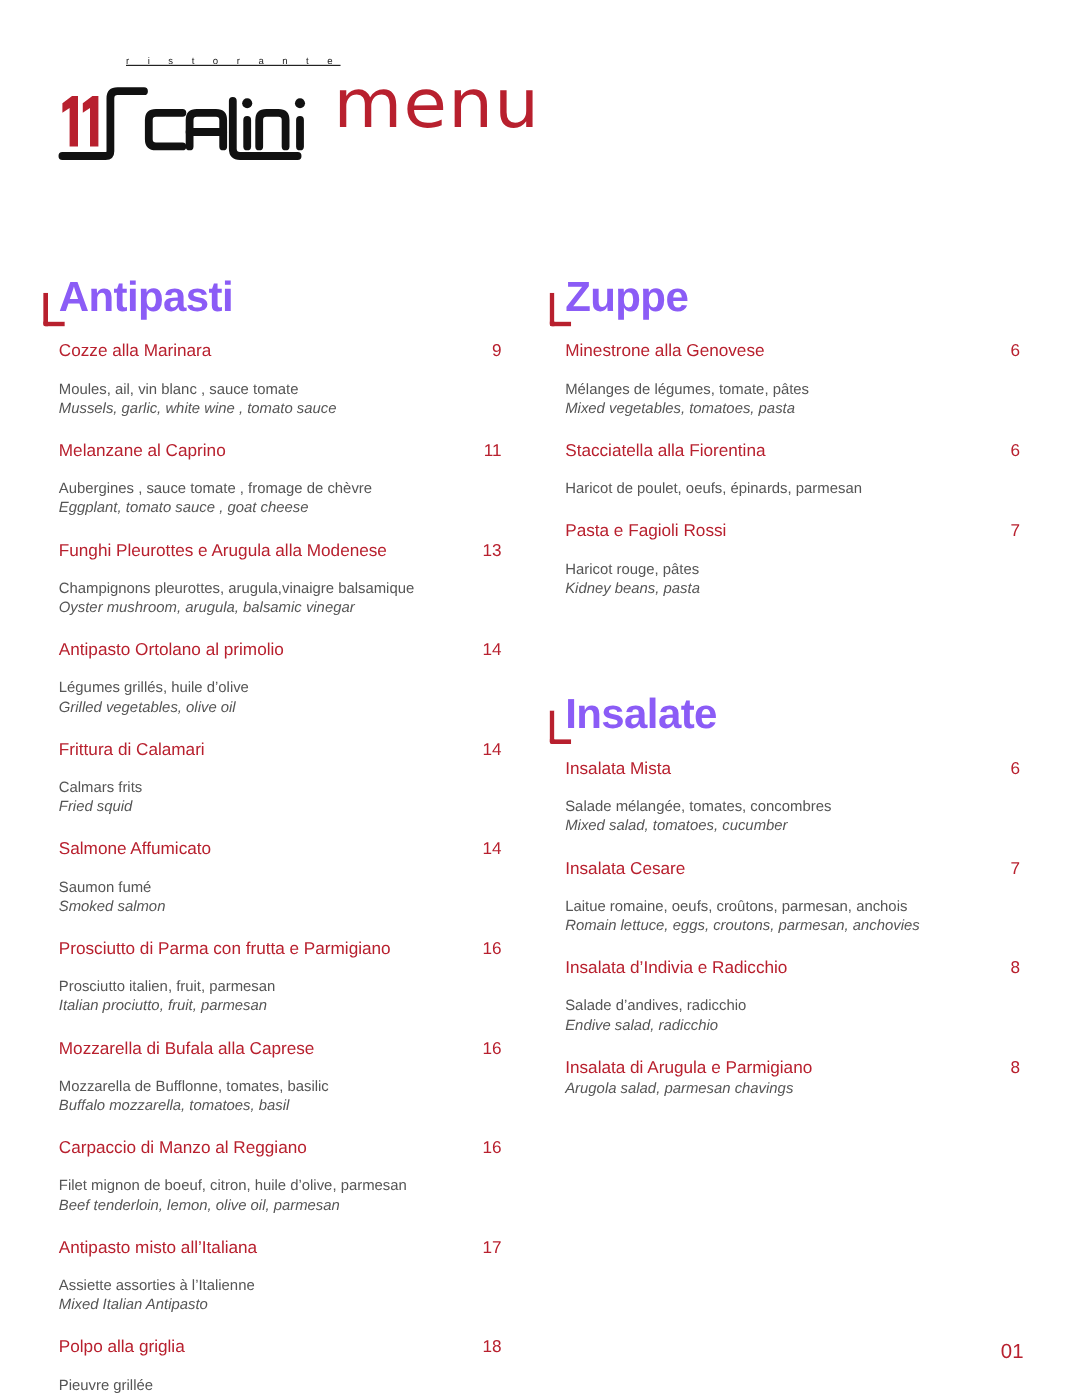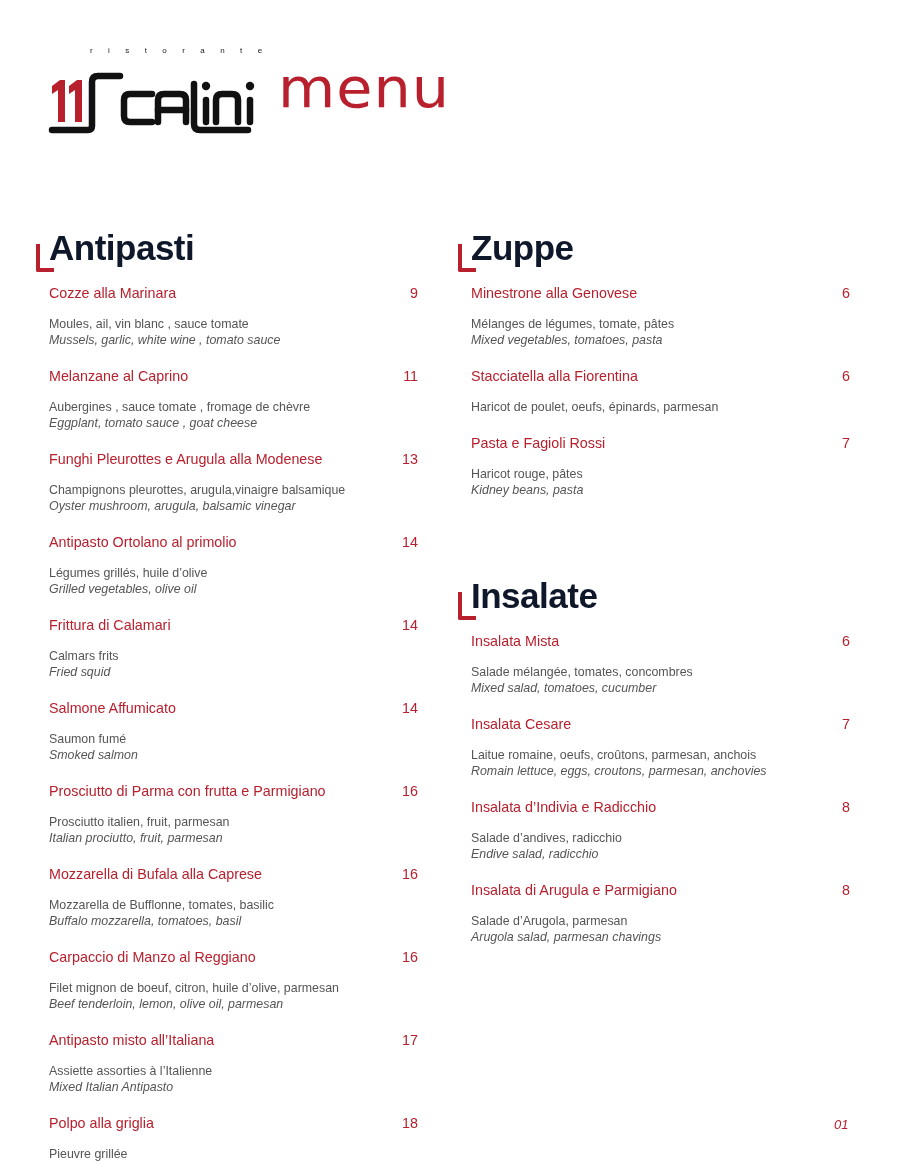--- a/index.html
+++ b/index.html
@@ -1,45 +1,45 @@
 <!DOCTYPE html>
 <html><head>
   <meta charset="utf-8">
   <style>
     html, body { margin: 0; padding: 0; background: #ffffff; }
     body { width: 900px; height: 1164px; position: relative; overflow: hidden;
            font-family: "Liberation Sans", sans-serif; }
 
     .logo { position: absolute; left: 48px; top: 46px; width: 400px; height: 90px; }
-    .logo-tagline { position: absolute; left: 42px; top: 0px; font-size: 8px; letter-spacing: 6.6px; color: #222; }
+    .logo-tagline { position: absolute; left: 57px; top: 0px; font-size: 8px; letter-spacing: 6.6px; color: #222; text-decoration: underline; }
     .logo-mark { position: absolute; left: 0; top: 14px; }
     .logo-menu { position: absolute; left: 230px; top: 12px; font-size: 56px; font-weight: 300; color: #b8202e;
                  letter-spacing: 1px; line-height: 60px; font-family: "DejaVu Sans", sans-serif; font-weight: normal;
                  -webkit-text-stroke: 0; transform: scaleX(1.05); transform-origin: left; }
 
     .column { position: absolute; top: 228px; width: 382px; }
     .col-left { left: 36px; }
     .col-right { left: 458px; width: 392px; }
 
     .section { position: relative; margin-bottom: 0; }
     .section-head { position: relative; height: 56px; }
     .section-bracket { position: absolute; left: 0; top: 16px; width: 18px; height: 28px;
                        border-left: 4px solid #b8202e; border-bottom: 4px solid #b8202e; border-bottom-left-radius: 2px; box-sizing: border-box; }
-    .section-title { position: absolute; left: 13px; top: 0; font-size: 35px; font-weight: bold; color: #0f172a; letter-spacing: -0.5px; line-height: 40px; }
+    .section-title { position: absolute; left: 13px; top: 0; font-size: 35px; font-weight: bold; color: #8b5cf6; letter-spacing: -0.5px; line-height: 40px; }
 
     .item { position: relative; padding-left: 13px; margin-bottom: 19px; }
     .item-row { display: flex; justify-content: space-between; align-items: flex-start; }
     .item-name { font-size: 14.3px; color: #b8202e; line-height: 18px; }
     .item-price { font-size: 14.3px; color: #b8202e; line-height: 18px; }
     .item-fr { font-size: 12.4px; color: #555; line-height: 16px; margin-top: 14px; }
     .item-en { font-size: 12.4px; color: #555; line-height: 16px; font-style: italic; }
 
     .section-insalate { position: absolute; left: 0; top: 348px; width: 100%; }
 
-    .page-number { position: absolute; left: 834px; top: 1117px; font-size: 13px; color: #b8202e; font-style: italic; }
+    .page-number { position: absolute; left: 834px; top: 1117px; font-size: 17px; color: #b8202e; }
   </style>
 </head>
 <body>
 
 <div class="logo">
   <div class="logo-tagline">r i s t o r a n t e</div>
   <svg class="logo-mark" width="232" height="76" viewBox="0 0 232 76">
 
     <g fill="#b8202e">
       <path d="M4 26 L12 20 L17 20 L17 62 L10 62 L10 30 L4 34 Z"></path>
@@ -226,19 +226,18 @@
           <span class="item-price">8</span>
         </div>
       <div class="item-fr">Salade d’andives, radicchio</div>
       <div class="item-en">Endive salad, radicchio</div>
     </div>
     <div class="item">
       <div class="item-row">
           <span class="item-name">Insalata di Arugula e Parmigiano</span>
           <span class="item-price">8</span>
         </div>
-      <div class="item-fr">Salade d’Arugola, parmesan</div>
       <div class="item-en">Arugola salad, parmesan chavings</div>
     </div>
   </div>
 </div>
 
 <div class="page-number">01</div>
 
 </body></html>

